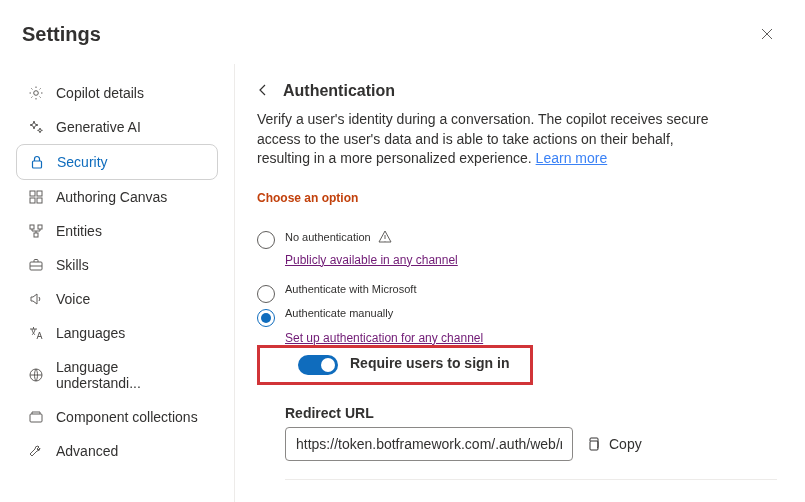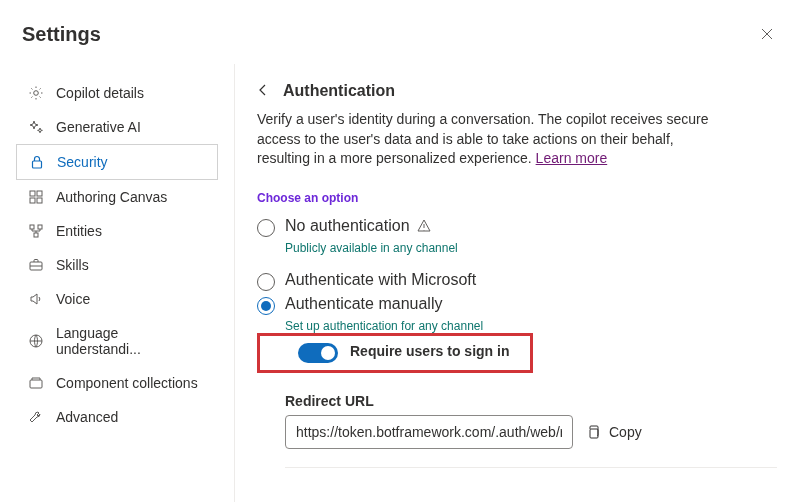--- a/index.html
+++ b/index.html
@@ -39,21 +39,21 @@
     gap: 12px;
     padding: 9px 12px;
     border-radius: 4px;
     cursor:pointer;
     font-size: 14px;
     color: #323130;
   }
   .sidebar-item.selected {
     border: 1px solid #d1d1d1;
     color: #0f6cbd;
-    border-radius: 0;
+    border-radius: 8px;
   }
   .sidebar-item.selected .icon svg { stroke:#0f6cbd; }
   .sidebar-item .icon {
     width:16px; height:16px; display:flex; align-items:center; justify-content:center;
   }
   .main {
     flex:1;
     border-left: 1px solid #edebe9;
     padding: 18px 28px 0 22px;
     overflow-y:auto;
@@ -65,47 +65,48 @@
     margin-bottom: 10px;
   }
   .page-head h2 { font-size: 16px; font-weight:600; }
   .desc {
     font-size: 14px;
     color: #323130;
     line-height: 1.4;
     margin-bottom: 22px;
     max-width: 470px;
   }
-  .desc a { color:#701a75; text-decoration:underline; }
+  .desc a { color:#3b82f6; text-decoration:underline; }
   .section-label {
     font-size: 12px;
     font-weight:600;
-    color:#6d28d9;
-    margin-bottom: 12px;
+    color:#c2410c;
+    margin-bottom: 24px;
   }
   .radio-row {
     display:flex;
     align-items:flex-start;
     gap: 10px;
     margin-bottom: 4px;
   }
   .radio {
     width:18px; height:18px; border:1px solid #605e5c; border-radius:50%;
     display:flex; align-items:center; justify-content:center;
     margin-top:2px;
   }
   .radio.checked { border-color:#0f6cbd; }
   .radio.checked::after {
     content:''; width:10px; height:10px; background:#0f6cbd; border-radius:50%;
   }
-  .radio-label { font-size:16px; display:flex; align-items:center; gap:6px; }
+  .radio-label { font-size:11px; display:flex; align-items:center; gap:6px; }
   .radio-sub {
-    font-size: 12px; color:#0f766e;
+    font-size: 12px; color:#701a75;
     margin-left: 28px;
     margin-bottom: 16px;
+    text-decoration: underline;
   }
   .toggle-wrap {
     display:flex;
     gap: 12px;
     margin-left: 28px;
     padding: 7px 10px;
     width: 242px;
   }
   .highlight-box {
     border: 3px solid #d13438;
@@ -217,20 +218,28 @@
       <span class="icon">
           <svg width="16" height="16" viewBox="0 0 16 16" fill="none" stroke="#605e5c" stroke-width="1">
             <path d="M3 6v4h2l4 3V3L5 6zM11 6a3 3 0 010 4"></path>
           </svg>
         </span>
       <span>Voice</span>
     </div>
     <div class="sidebar-item">
       <span class="icon">
           <svg width="16" height="16" viewBox="0 0 16 16" fill="none" stroke="#605e5c" stroke-width="1">
+            <path d="M2 4h7M5.5 2v2M4 4c0 3 3 6 3 6M7 4c0 3-3 6-3 6M9 14l2.5-7 2.5 7M9.8 11.5h3.4"></path>
+          </svg>
+        </span>
+      <span>Languages</span>
+    </div>
+    <div class="sidebar-item">
+      <span class="icon">
+          <svg width="16" height="16" viewBox="0 0 16 16" fill="none" stroke="#605e5c" stroke-width="1">
             <circle cx="8" cy="8" r="6"></circle>
             <path d="M2 8h12M8 2c2 3 2 9 0 12M8 2c-2 3-2 9 0 12"></path>
           </svg>
         </span>
       <span>Language understandi...</span>
     </div>
     <div class="sidebar-item">
       <span class="icon">
           <svg width="16" height="16" viewBox="0 0 16 16" fill="none" stroke="#605e5c" stroke-width="1">
             <rect x="2" y="5" width="12" height="8" rx="1"></rect>

